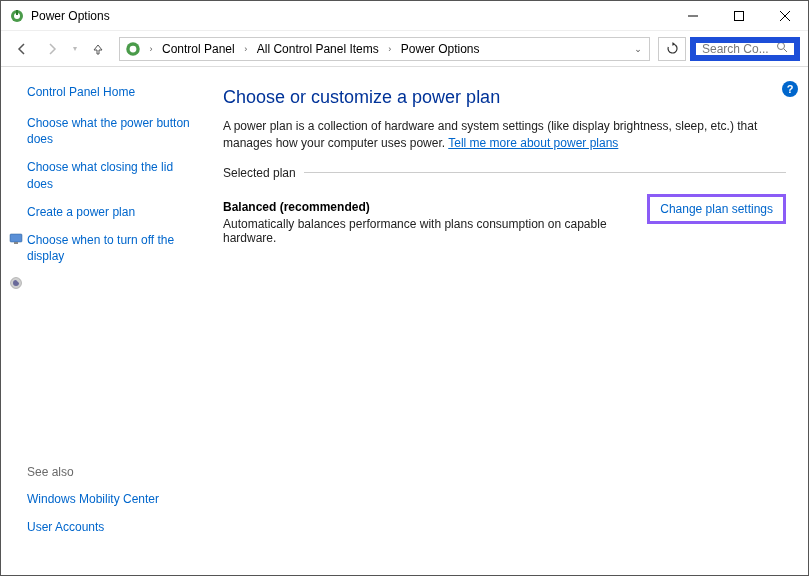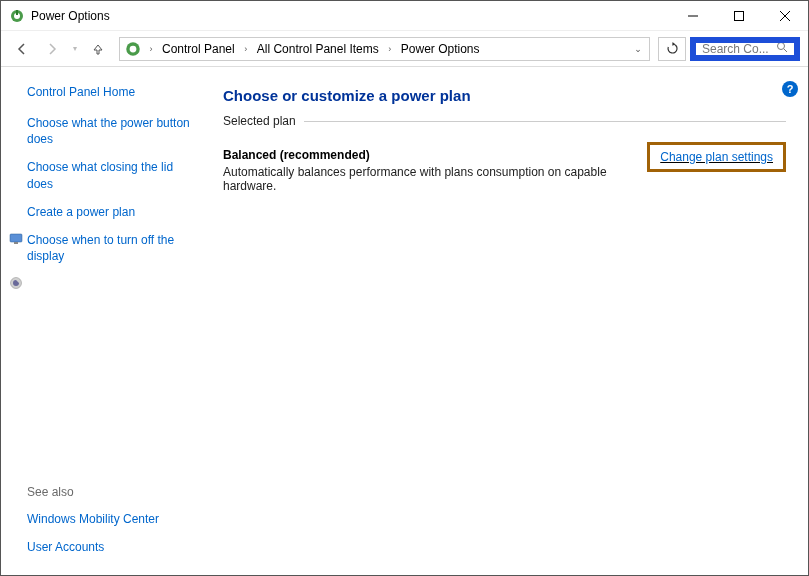--- a/index.html
+++ b/index.html
@@ -116,21 +116,21 @@
       background: #0066cc;
       color: #fff;
       font-size: 11px;
       font-weight: bold;
       display: flex; align-items: center; justify-content: center;
       cursor: pointer;
     }
 
     .sidebar {
       width: 210px;
-      padding: 18px 14px 8px 26px;
+      padding: 18px 14px 28px 26px;
       display: flex;
       flex-direction: column;
     }
     .sidebar .home-link {
       color: #0066cc;
       font-size: 12px;
       margin-bottom: 16px;
       cursor: pointer;
     }
     .sidebar .side-link {
@@ -156,22 +156,22 @@
       font-size: 12px;
       margin-bottom: 12px;
     }
 
     .main {
       flex: 1;
       padding: 20px 22px 20px 12px;
     }
     .main h1 {
       color: #003399;
-      font-size: 15px;
-      font-weight: bold;
+      font-size: 18px;
+      font-weight: normal;
       margin-bottom: 10px;
     }
     .main .desc {
       font-size: 12px;
       color: #222;
       line-height: 1.4;
       margin-bottom: 14px;
     }
     .main .desc a {
       color: #0066cc;
@@ -198,24 +198,23 @@
     .plan-info .plan-name {
       font-weight: bold;
       font-size: 12px;
       margin-bottom: 3px;
     }
     .plan-info .plan-desc {
       font-size: 12px;
       color: #222;
     }
     .change-link-box {
-      border: 3px solid #a16207;
+      border: 3px solid #8b5cf6;
       padding: 5px 10px;
       margin-top: -6px;
-      text-decoration: underline;
     }
     .change-link {
       color: #0066cc;
       font-size: 12px;
       cursor: pointer;
       white-space: nowrap;
     }
   </style>
 </head>
 <body>
@@ -336,20 +335,23 @@
 
     <div class="see-also-section">
       <div class="see-also">See also</div>
       <div class="side-link">Windows Mobility Center</div>
       <div class="side-link">User Accounts</div>
     </div>
   </div>
 
   <div class="main">
     <h1>Choose or customize a power plan</h1>
+    <p class="desc">
+      <span>A power plan is a collection of hardware and system settings (like display brightness, sleep, etc.) that manages how your computer uses power. </span><a>Tell me more about power plans</a>
+    </p>
 
     <div class="section-label">
       <span class="lbl">Selected plan</span>
       <span class="rule"></span>
     </div>
 
     <div class="plan-row">
       <div class="plan-info">
         <div class="plan-name">Balanced (recommended)</div>
         <div class="plan-desc">Automatically balances performance with plans consumption on capable hardware.</div>

